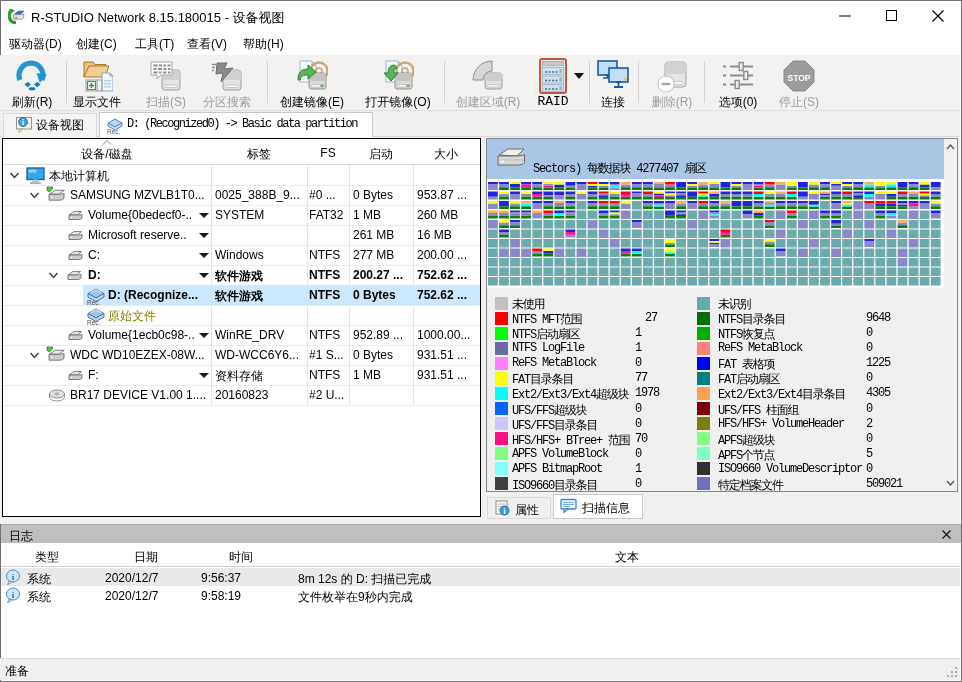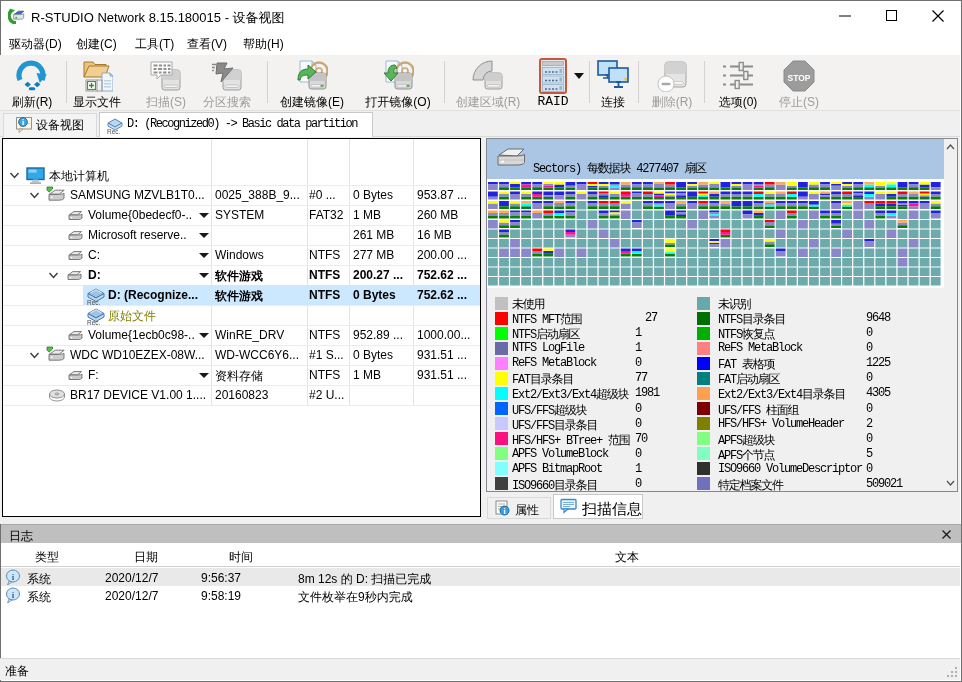--- a/index.html
+++ b/index.html
@@ -225,20 +225,30 @@
  <text x="1" y="18.5" font-size="6.5" fill="#555" font-family="Liberation Sans,sans-serif">Rec.</text>
 </svg>
 <div class="abs mono" style="left:127px;top:117px;font-size:12px;letter-spacing:-1.45px">D: (Recognized0) -&gt; Basic data partition</div>
 <div class="abs mainbg"></div>
 
 <div class="abs lpanel">
  <div class="vline" style="left:208px;height:266px"></div>
  <div class="vline" style="left:304px;height:266px"></div>
  <div class="vline" style="left:346px;height:266px"></div>
  <div class="vline" style="left:410px;height:266px"></div>
+ <div class="lhead">
+  <svg style="position:absolute;left:99px;top:1px" width="10" height="5" viewBox="0 0 10 5">
+        <path d="M1 4.5 L5 0.5 L9 4.5" fill="none" stroke="#888" stroke-width="1"></path>
+      </svg>
+  <div class="hcol" style="left:0;width:208px;top:7px">设备/磁盘</div>
+  <div class="hcol" style="left:208px;width:96px;top:7px">标签</div>
+  <div class="hcol" style="left:304px;width:42px;top:7px">FS</div>
+  <div class="hcol" style="left:346px;width:64px;top:7px">启动</div>
+  <div class="hcol" style="left:410px;width:66px;top:7px">大小</div>
+ </div>
 <div class="rowline" style="top:46px"></div>
 <div class="rowline" style="top:66px"></div>
 <div class="rowline" style="top:86px"></div>
 <div class="rowline" style="top:106px"></div>
 <div class="rowline" style="top:126px"></div>
 <div class="rowline" style="top:146px"></div>
 <div class="rowline" style="top:166px"></div>
 <div class="rowline" style="top:186px"></div>
 <div class="rowline" style="top:206px"></div>
 <div class="rowline" style="top:226px"></div>
@@ -424,21 +434,21 @@
     <div class="lg-row" style="left:25px;top:202px;letter-spacing:-1.2px">NTFS LogFile</div>
     <div class="lg-row" style="left:148px;top:202px;letter-spacing:-1.2px">1</div>
     <div class="sw" style="left:8px;top:218px;background:#ff80ff"></div>
     <div class="lg-row" style="left:25px;top:217px;letter-spacing:-1.2px">ReFS MetaBlock</div>
     <div class="lg-row" style="left:148px;top:217px;letter-spacing:-1.2px">0</div>
     <div class="sw" style="left:8px;top:233px;background:#ffff00"></div>
     <div class="lg-row" style="left:25px;top:232px;letter-spacing:-1.2px">FAT目录条目</div>
     <div class="lg-row" style="left:148px;top:232px;letter-spacing:-1.2px">77</div>
     <div class="sw" style="left:8px;top:248px;background:#00ffff"></div>
     <div class="lg-row" style="left:25px;top:247px;letter-spacing:-1.2px">Ext2/Ext3/Ext4超级块</div>
-    <div class="lg-row" style="left:148px;top:247px;letter-spacing:-1.2px">1981</div>
+    <div class="lg-row" style="left:148px;top:247px;letter-spacing:-1.2px">1978</div>
     <div class="sw" style="left:8px;top:263px;background:#0066ff"></div>
     <div class="lg-row" style="left:25px;top:263px;letter-spacing:-1.2px">UFS/FFS超级块</div>
     <div class="lg-row" style="left:148px;top:263px;letter-spacing:-1.2px">0</div>
     <div class="sw" style="left:8px;top:278px;background:#c8c8ff"></div>
     <div class="lg-row" style="left:25px;top:278px;letter-spacing:-1.2px">UFS/FFS目录条目</div>
     <div class="lg-row" style="left:148px;top:278px;letter-spacing:-1.2px">0</div>
     <div class="sw" style="left:8px;top:293px;background:#ff1080"></div>
     <div class="lg-row" style="left:25px;top:293px;letter-spacing:-1.2px">HFS/HFS+ BTree+ 范围</div>
     <div class="lg-row" style="left:148px;top:293px;letter-spacing:-1.2px">70</div>
     <div class="sw" style="left:8px;top:308px;background:#80ff80"></div>
@@ -510,21 +520,21 @@
   <text x="10.5" y="13.5" font-size="8" font-weight="bold" fill="#fff" text-anchor="middle" font-family="Liberation Serif,serif">i</text>
  </svg>
  <div class="abs" style="left:29px;top:8px;font-size:12px">属性</div>
  <svg class="abs" style="left:74px;top:4px" width="17" height="16" viewBox="0 0 17 16">
   <rect x="1" y="1.5" width="15" height="9.5" rx="1" fill="#eaf4fc" stroke="#3a88c8" stroke-width="1.3"></rect>
   <g stroke="#7ab0dc" stroke-width="1">
         <path d="M3 4.5h11M3 6.5h11M3 8.5h7"></path>
       </g>
   <path d="M4 11 l0 3.5 4-3.5z" fill="#eaf4fc" stroke="#3a88c8" stroke-width="1.1"></path>
  </svg>
- <div class="abs" style="left:96px;top:6px;font-size:15px">扫描信息</div>
+ <div class="abs" style="left:96px;top:6px;font-size:12px">扫描信息</div>
 </div>
 
 <div class="abs logtitle">
     <span style="position:absolute;left:8px;top:3px">日志</span>
  <svg style="position:absolute;right:10px;top:5px" width="9" height="9" viewBox="0 0 9 9">
       <path d="M0.5 0.5 L8.5 8.5 M8.5 0.5 L0.5 8.5" stroke="#1a1a1a" stroke-width="1.3"></path>
     </svg>
 </div>
 <div class="abs logpanel">
  <div class="vline" style="left:100px;top:2px;height:22px;background:#d8d8d8"></div>

